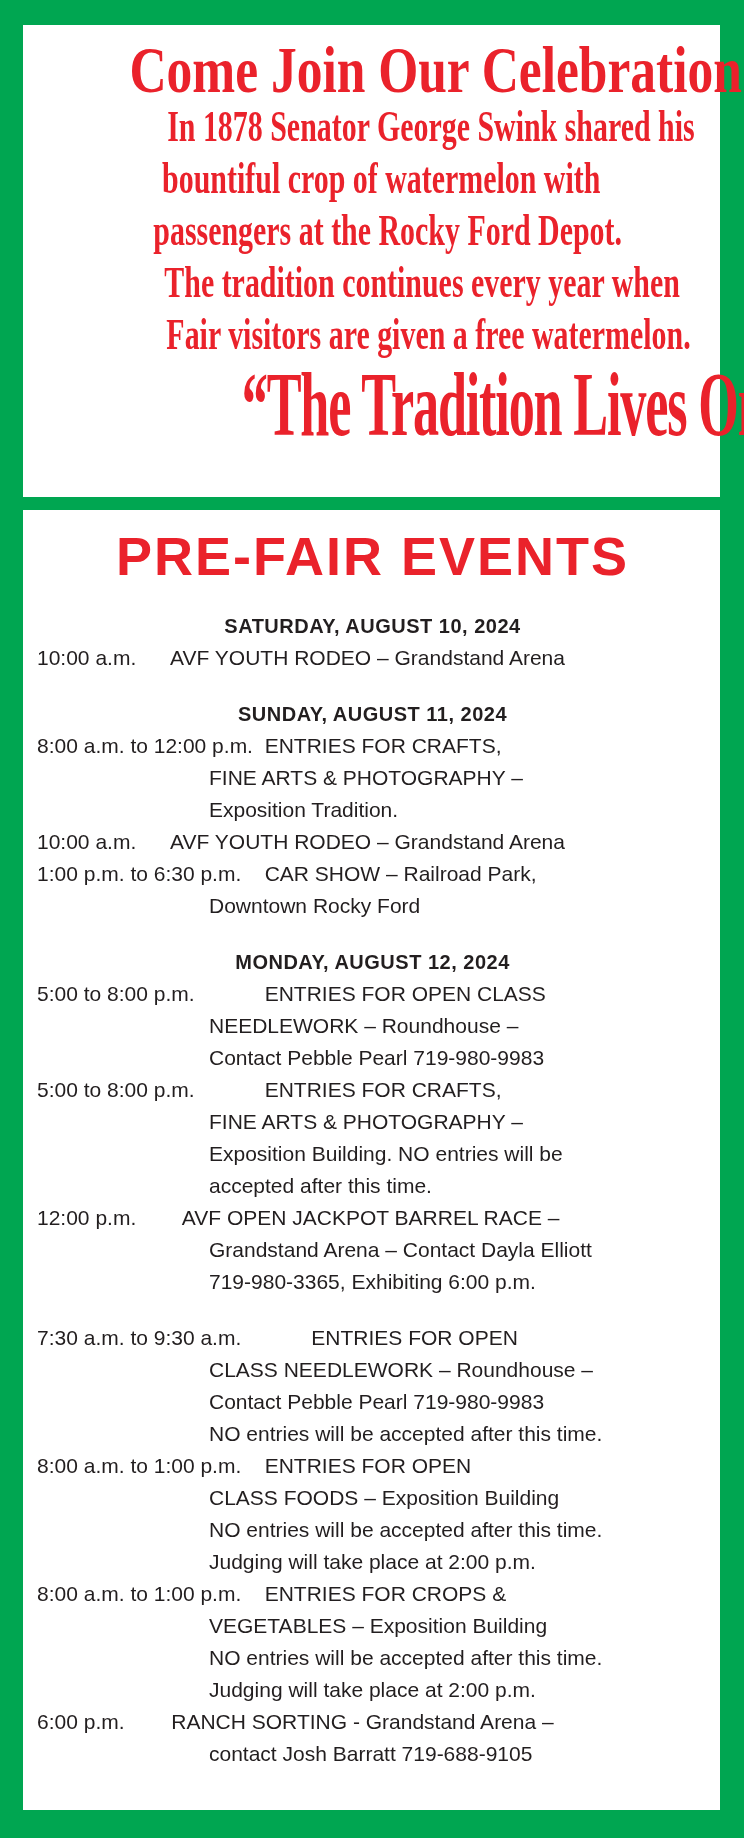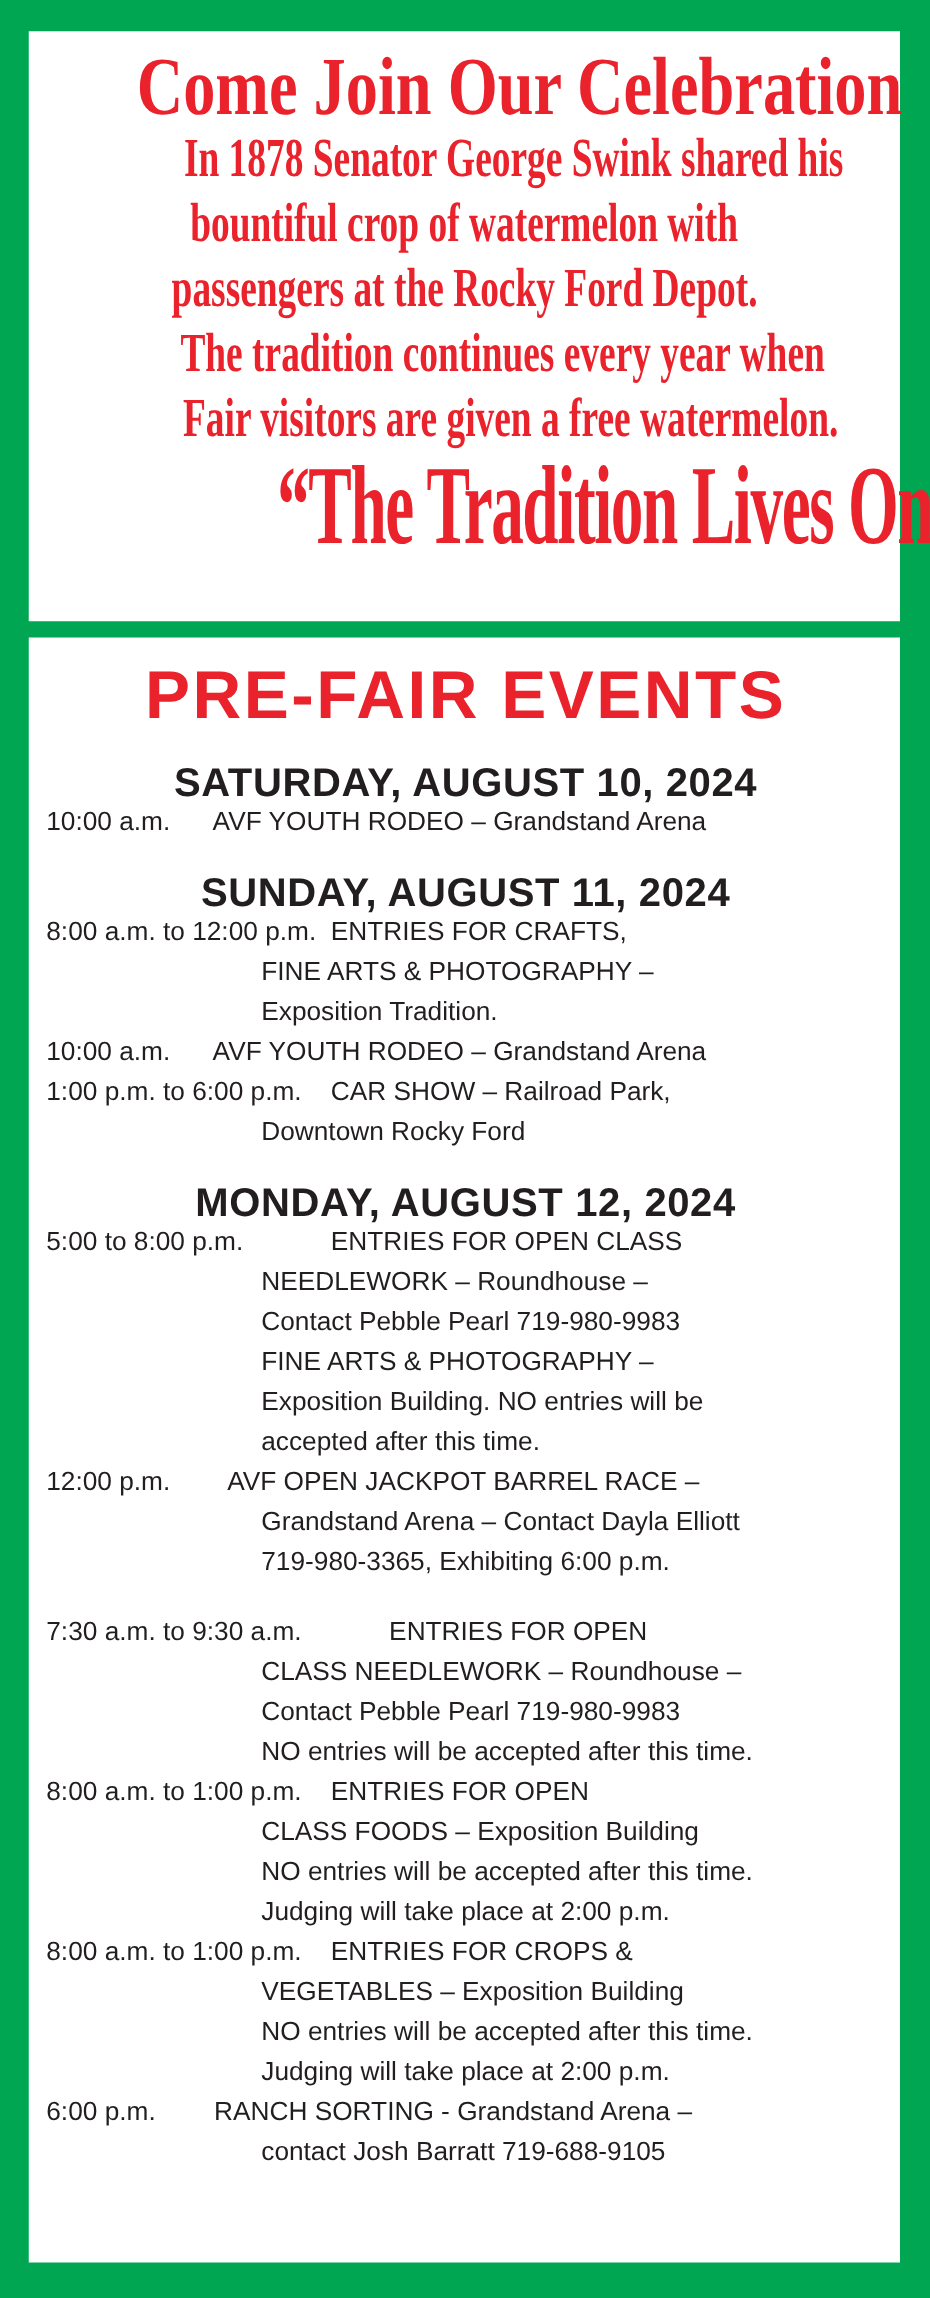--- a/index.html
+++ b/index.html
@@ -25,20 +25,21 @@
     background:#ffffff;
   }
   
   .box1{
     top:25px;height:472px;
     text-align:center;
     color:var(--red);
     font-family:"Liberation Serif", serif;
     font-weight:bold;
     padding-top:14px;
+    padding-left:20px;
   }
   .line{white-space:nowrap;}
   .sx{display:inline-block;transform-origin:50% 50%;white-space:nowrap;}
   .c-title{line-height:62px;font-size:66px;}
   .c-title .sx{transform:scaleX(.78);}
   .c-body-line{line-height:52px;font-size:44px;}
   .c-body-line .sx{transform:scaleX(.68);}
   .c-theme{line-height:54px;font-size:52px;font-style:italic;margin-top:2px;}
   .c-theme .sx{transform:scaleX(.92);}
   .c-quote{line-height:88px;font-size:90px;}
@@ -53,21 +54,21 @@
     color:var(--red);
     text-align:center;
     font-size:54px;
     line-height:60px;
     font-weight:bold;
     letter-spacing:2px;
   }
   .day{margin-top:24px;}
   .day-header{
     text-align:center;
-    font-size:32px;
+    font-size:20px;
     line-height:32px;
     font-weight:bold;
     letter-spacing:.5px;
   }
   .evt-line{
     white-space:pre;
     font-size:21px;
     line-height:32px;
     padding-left:2px;
   }
@@ -106,32 +107,33 @@
         <h3 class="day-header">SUNDAY, AUGUST 11, 2024</h3>
         <div class="event">
           <div class="evt-line first"><span class="evt-time">8:00 a.m. to 12:00 p.m.</span><span class="evt-gap">  </span><span class="evt-desc">ENTRIES FOR CRAFTS,</span></div>
           <div class="evt-line cont">FINE ARTS &amp; PHOTOGRAPHY –</div>
           <div class="evt-line cont">Exposition Tradition.</div>
         </div>
         <div class="event">
           <div class="evt-line first"><span class="evt-time">10:00 a.m.</span><span class="evt-gap">      </span><span class="evt-desc">AVF YOUTH RODEO – Grandstand Arena</span></div>
         </div>
         <div class="event">
-          <div class="evt-line first"><span class="evt-time">1:00 p.m. to 6:00 p.m.</span><span class="evt-gap">    </span><span class="evt-desc">CAR SHOW – Railroad Park,</span></div>
+          <div class="evt-line first"><span class="evt-time">1:00 p.m. to 6:30 p.m.</span><span class="evt-gap">    </span><span class="evt-desc">CAR SHOW – Railroad Park,</span></div>
           <div class="evt-line cont">Downtown Rocky Ford</div>
         </div>
       </section>
       <section class="day">
         <h3 class="day-header">MONDAY, AUGUST 12, 2024</h3>
         <div class="event">
           <div class="evt-line first"><span class="evt-time">5:00 to 8:00 p.m.</span><span class="evt-gap">            </span><span class="evt-desc">ENTRIES FOR OPEN CLASS</span></div>
           <div class="evt-line cont">NEEDLEWORK – Roundhouse –</div>
           <div class="evt-line cont">Contact Pebble Pearl 719-980-9983</div>
         </div>
         <div class="event">
+          <div class="evt-line first"><span class="evt-time">5:00 to 8:00 p.m.</span><span class="evt-gap">            </span><span class="evt-desc">ENTRIES FOR CRAFTS,</span></div>
           <div class="evt-line cont">FINE ARTS &amp; PHOTOGRAPHY –</div>
           <div class="evt-line cont">Exposition Building. NO entries will be</div>
           <div class="evt-line cont">accepted after this time.</div>
         </div>
         <div class="event">
           <div class="evt-line first"><span class="evt-time">12:00 p.m.</span><span class="evt-gap">        </span><span class="evt-desc">AVF OPEN JACKPOT BARREL RACE –</span></div>
           <div class="evt-line cont">Grandstand Arena – Contact Dayla Elliott</div>
           <div class="evt-line cont">719-980-3365, Exhibiting 6:00 p.m.</div>
         </div>
       </section>

